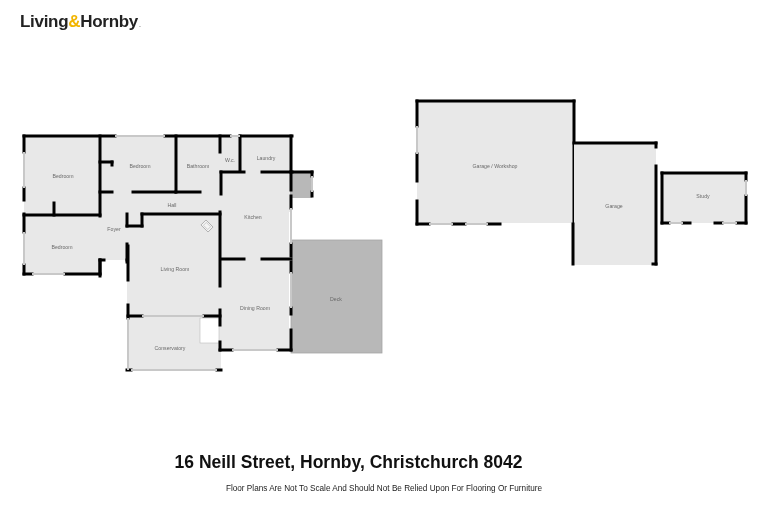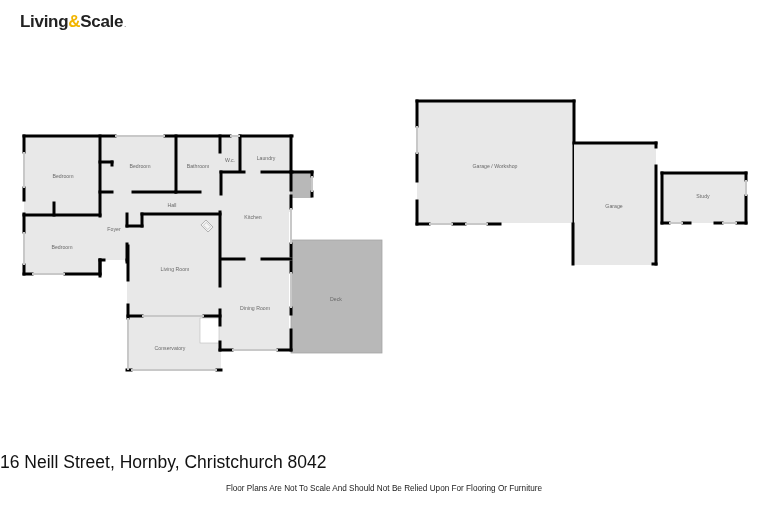--- a/index.html
+++ b/index.html
@@ -2,27 +2,27 @@
 <html><head>
 <meta charset="utf-8">
 <style>
   html, body { margin:0; padding:0; background:#ffffff; }
   body { width:768px; height:512px; position:relative; overflow:hidden; font-family:"Liberation Sans", sans-serif; }
   .logo { position:absolute; left:20px; top:12px; font-family:"Liberation Sans", sans-serif; font-weight:bold; font-size:17px; color:#222222; letter-spacing:-0.3px; }
   .logo .amp { color:#f2b500; }
   .logo .dot { font-size:7px; color:#999; vertical-align:baseline; margin-left:1px; }
   svg.plan { position:absolute; left:0; top:0; }
   .room-label { font-family:"Liberation Sans", sans-serif; font-size:5.2px; fill:#6a6a6a; text-anchor:middle; dominant-baseline:middle; }
-  .address { position:absolute; left:0; width:697px; top:452px; font-size:17.5px; color:#111111; font-family:"Liberation Sans", sans-serif; }
+  .address { position:absolute; left:0; width:697px; top:452px; text-align:center; font-size:17.5px; color:#111111; font-family:"Liberation Sans", sans-serif;font-weight:bold; }
   .disclaimer { position:absolute; left:0; width:768px; top:484px; text-align:center; font-size:8.2px; color:#222222; font-family:"Liberation Sans", sans-serif; }
 </style>
 </head>
 <body>
 
-<div class="logo"><span>Living</span><span class="amp">&amp;</span><span>Scale</span><span class="dot">.</span></div>
+<div class="logo"><span>Living</span><span class="amp">&amp;</span><span>Hornby</span><span class="dot">.</span></div>
 
 <svg class="plan" width="768" height="512" viewBox="0 0 768 512">
 
   <g>
 
     <rect x="24" y="136" width="268" height="76" fill="#e8e8e8"></rect>
     <rect x="24" y="212" width="76" height="62" fill="#e8e8e8"></rect>
     <rect x="100" y="192" width="30" height="68" fill="#e8e8e8"></rect>
     <rect x="127" y="212" width="94" height="106" fill="#e8e8e8"></rect>
     <rect x="221" y="172" width="68" height="178" fill="#e8e8e8"></rect>

